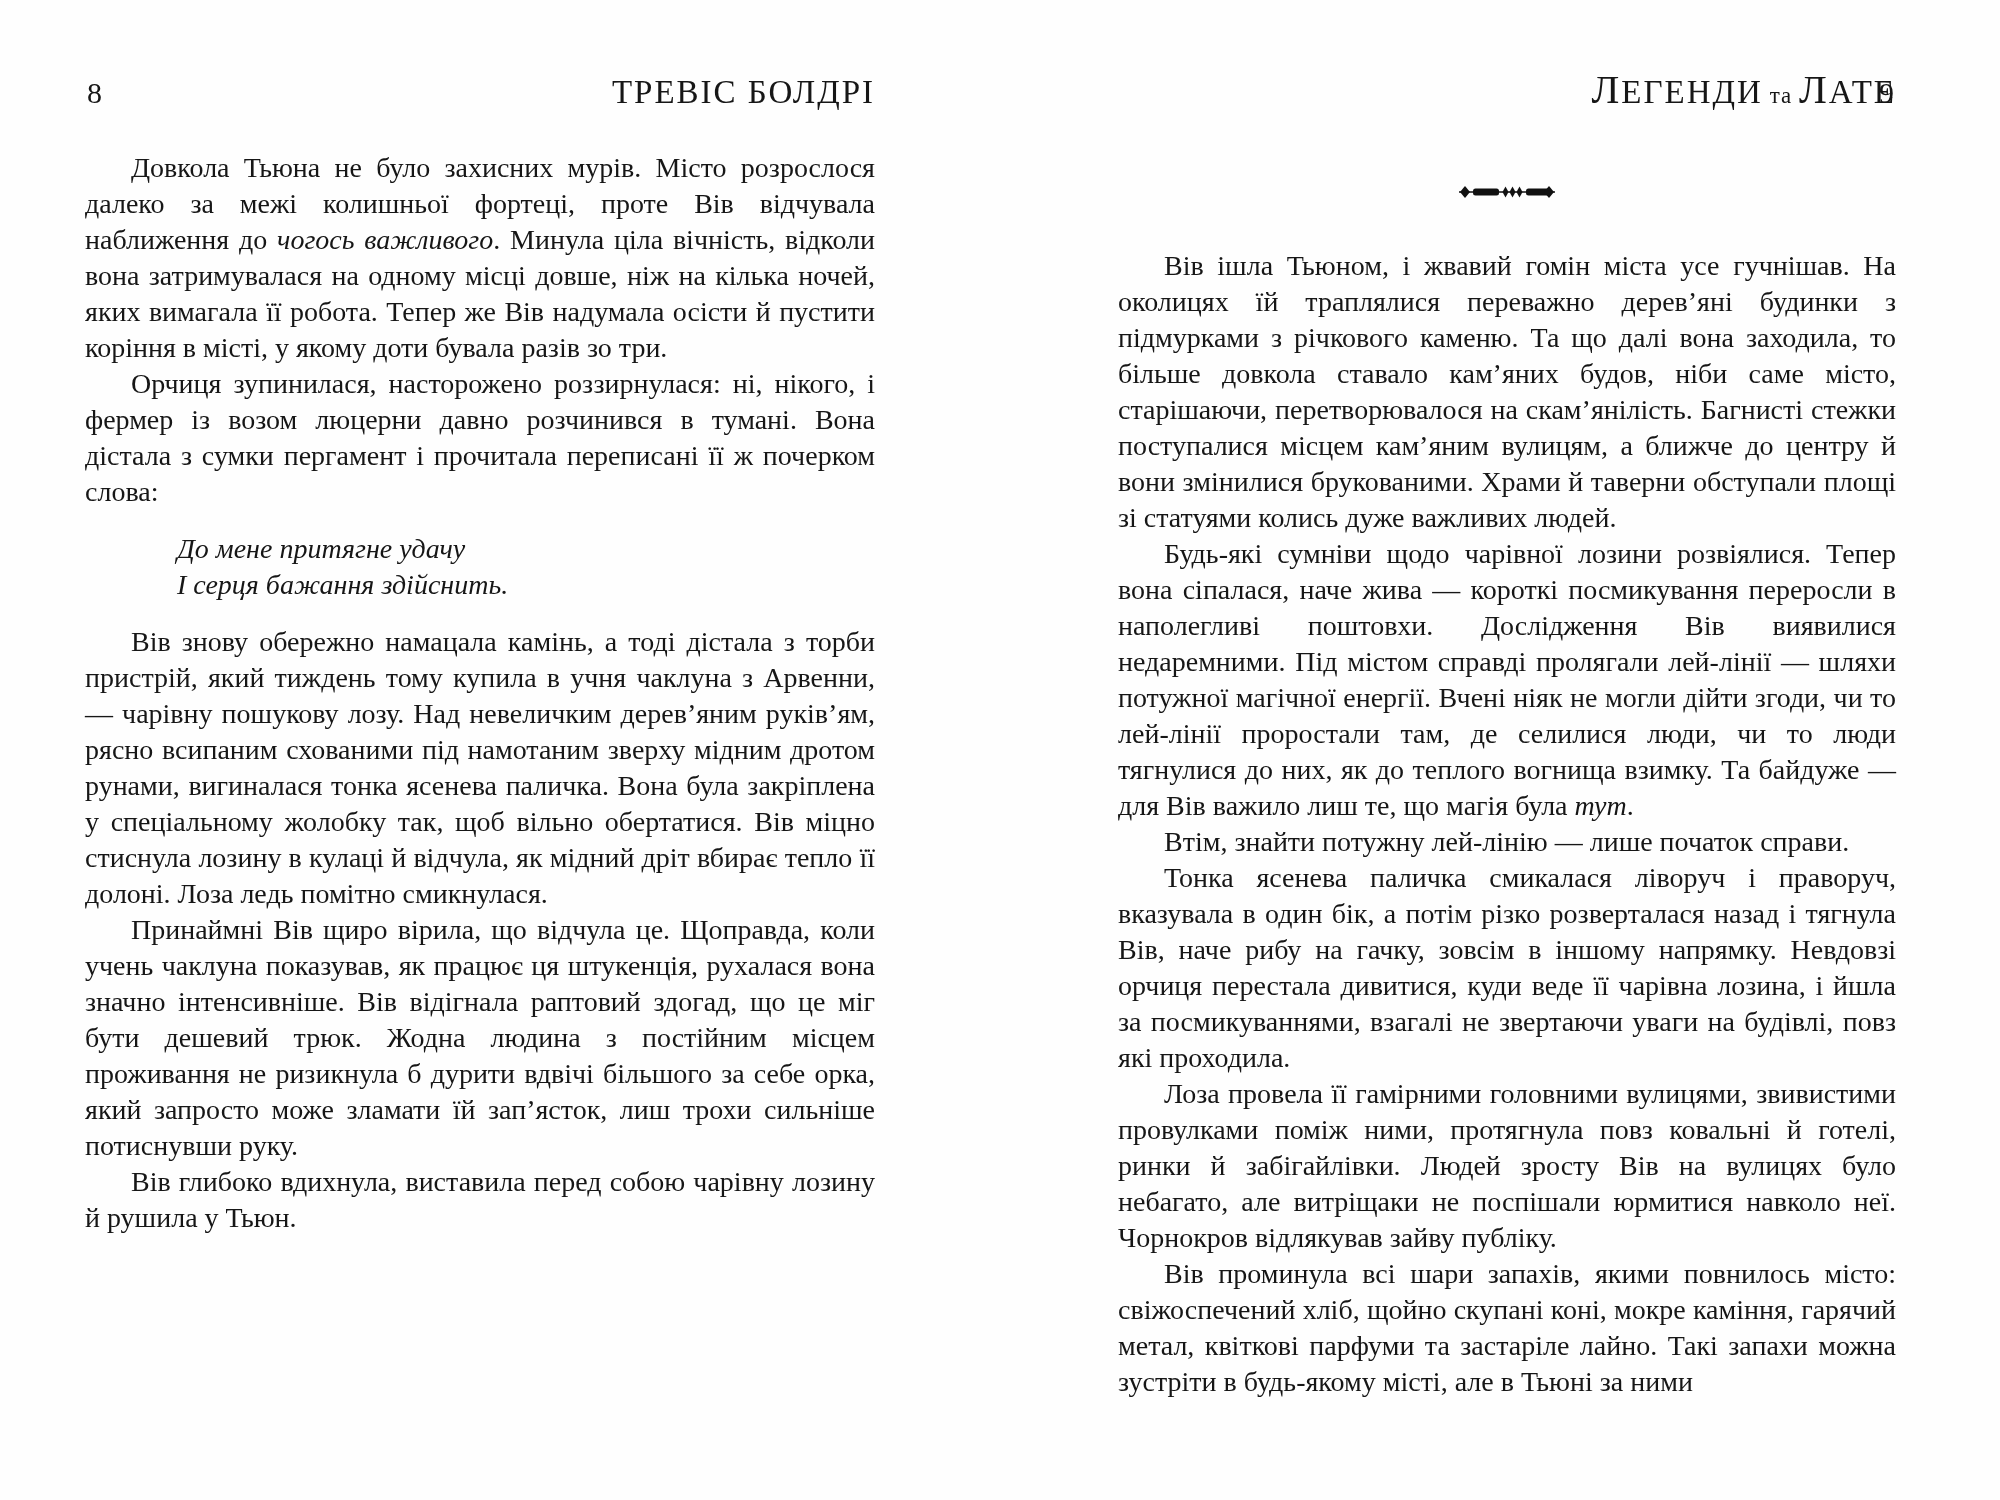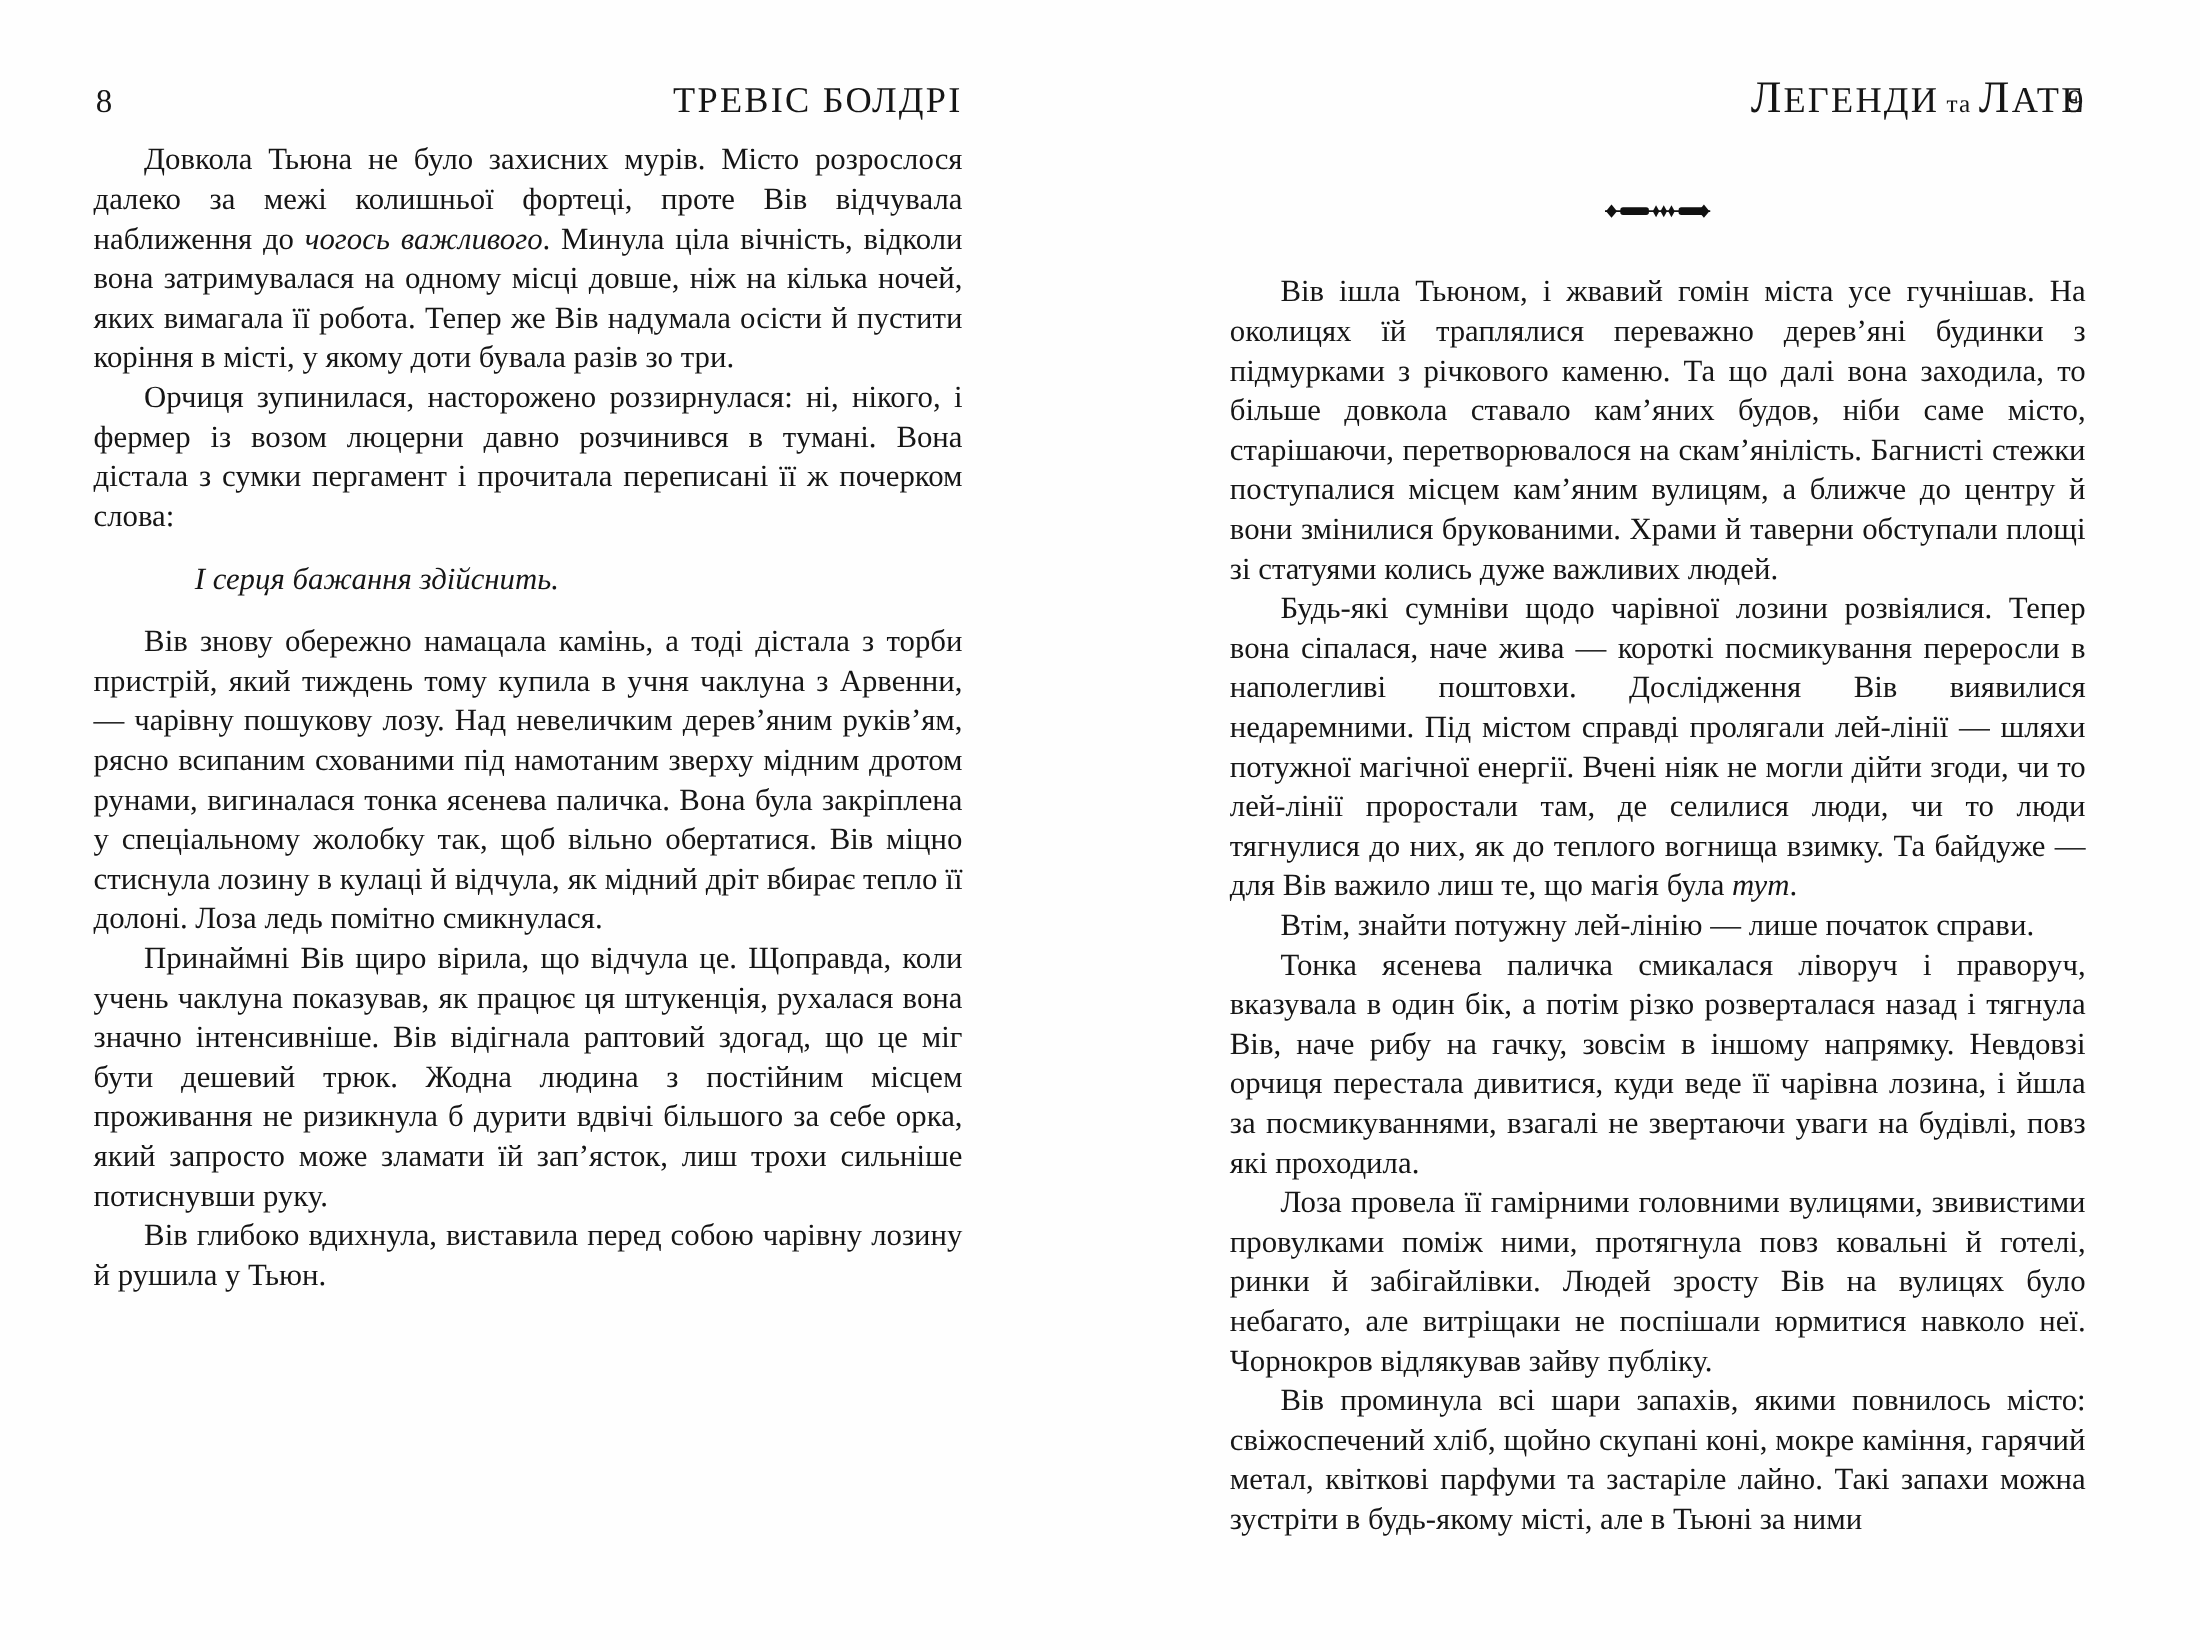--- a/index.html
+++ b/index.html
@@ -26,21 +26,21 @@
     letter-spacing: 2px;
     line-height: 40px;
     white-space: nowrap;
   }
   .head-cap { font-size: 41px; line-height: 0; }
   .head-conj { font-size: 23px; letter-spacing: 1px; }
   .page-number { position: absolute; top: 1px; font-size: 30px; line-height: 40px; }
   #page-left  .page-number { left: 2px; }
   #page-right .page-number { right: 2px; }
 
-  .page-body { margin-top: 16px; }
+  .page-body { margin-top: 38px; }
   .para {
     margin: 0;
     font-size: 28px;
     line-height: 36px;
     text-align: justify;
     text-indent: 46px;
   }
   .verse {
     margin: 21px 0 21px 92px;
     font-style: italic;
@@ -67,20 +67,21 @@
       <span class="page-number">8</span>
       <div class="head-title">ТРЕВІС БОЛДРІ</div>
     </div>
 
     <div class="page-body">
       <p class="para"><span>Довкола Тьюна не було захисних мурів. Місто розрослося далеко за межі колишньої фортеці, проте Вів відчувала наближення до </span><em>чогось важливого</em><span>. Минула ціла вічність, відколи вона затримувалася на одному місці довше, ніж на кілька ночей, яких вимагала її робота. Тепер же Вів надумала осісти й пустити коріння в місті, у якому доти бувала разів зо три.</span></p>
 
       <p class="para">Орчиця зупинилася, насторожено роззирнулася: ні, нікого, і фермер із возом люцерни давно розчинився в тумані. Вона дістала з сумки пергамент і прочитала переписані її ж почерком слова:</p>
 
       <div class="verse">
+        <div>До мене притягне удачу</div>
         <div>І серця бажання здійснить.</div>
       </div>
 
       <p class="para">Вів знову обережно намацала камінь, а тоді дістала з торби пристрій, який тиждень тому купила в учня чаклуна з Арвенни, — чарівну пошукову лозу. Над невеличким дерев’яним руків’ям, рясно всипаним схованими під намотаним зверху мідним дротом рунами, вигиналася тонка ясенева паличка. Вона була закріплена у спеціальному жолобку так, щоб вільно обертатися. Вів міцно стиснула лозину в кулаці й відчула, як мідний дріт вбирає тепло її долоні. Лоза ледь помітно смикнулася.</p>
 
       <p class="para">Принаймні Вів щиро вірила, що відчула це. Щоправда, коли учень чаклуна показував, як працює ця штукенція, рухалася вона значно інтенсивніше. Вів відігнала раптовий здогад, що це міг бути дешевий трюк. Жодна людина з постійним місцем проживання не ризикнула б дурити вдвічі більшого за себе орка, який запросто може зламати їй зап’ясток, лиш трохи сильніше потиснувши руку.</p>
 
       <p class="para">Вів глибоко вдихнула, виставила перед собою чарівну лозину й рушила у Тьюн.</p>
     </div>
   </div>

